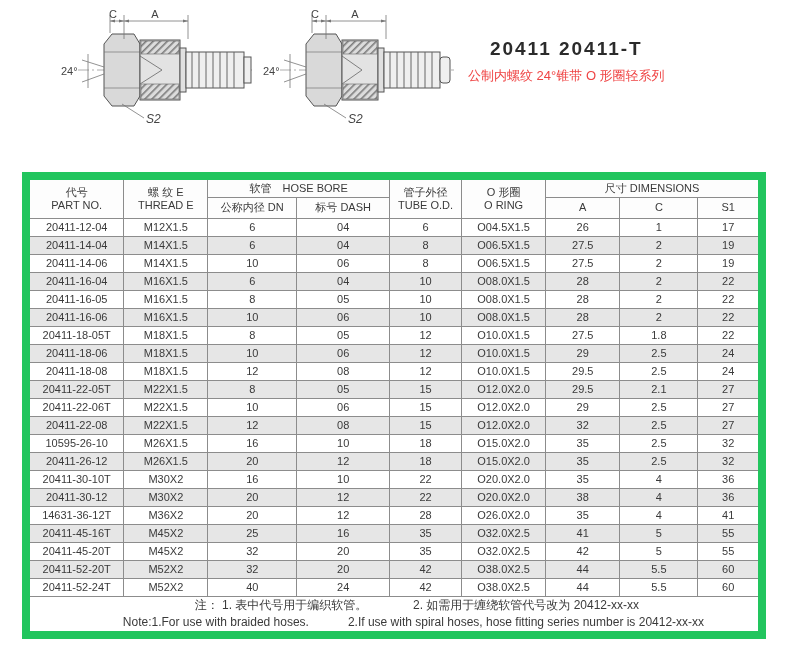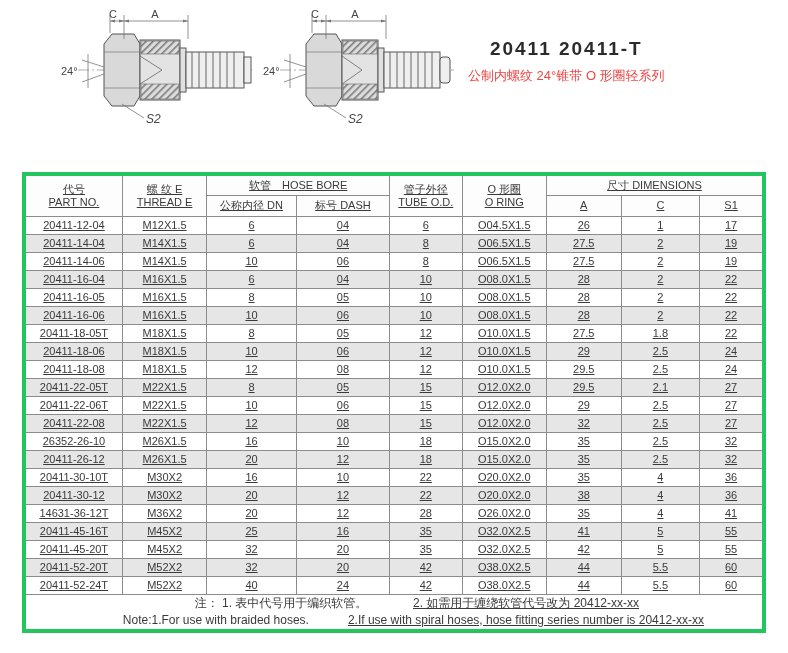--- a/index.html
+++ b/index.html
@@ -16,21 +16,21 @@
   .page-title { font-size:19px; font-weight:bold; color:#2b2b2b; letter-spacing:2px; }
   .subtitle-cn { font-size:13px; margin-top:7px; color:#ef4444; }
   .subtitle-en { font-size:13.5px; margin-top:4px; color:#333; letter-spacing:0.3px; }
 
   table.specs {
     position:absolute; left:22px; top:172px; width:744px;
     border-collapse:collapse; table-layout:fixed;
     font-size:11px; color:#3a3a3a;
   }
   table.specs, table.specs th, table.specs td { border:1px solid #8c8c8c; }
-  table.specs { border:4px solid #22c55e;text-decoration:underline; }
+  table.specs { border:8px solid #22c55e; }
   table.specs th {
     font-weight:normal; height:21px; line-height:13px;
     text-align:center; vertical-align:middle; background:#fdfdfd;
     font-size:11px; padding:1px 0;
   }
   table.specs td {
     height:17.8px; text-align:center; vertical-align:middle;
     line-height:17px; padding:0 2px; background:#ffffff;
     white-space:nowrap; overflow:hidden;
   }
@@ -329,21 +329,21 @@
         <td>M22X1.5</td>
         <td>12</td>
         <td>08</td>
         <td>15</td>
         <td>O12.0X2.0</td>
         <td>32</td>
         <td>2.5</td>
         <td>27</td>
       </tr>
       <tr>
-        <td>26352-26-10</td>
+        <td>10595-26-10</td>
         <td>M26X1.5</td>
         <td>16</td>
         <td>10</td>
         <td>18</td>
         <td>O15.0X2.0</td>
         <td>35</td>
         <td>2.5</td>
         <td>32</td>
       </tr>
       <tr>

